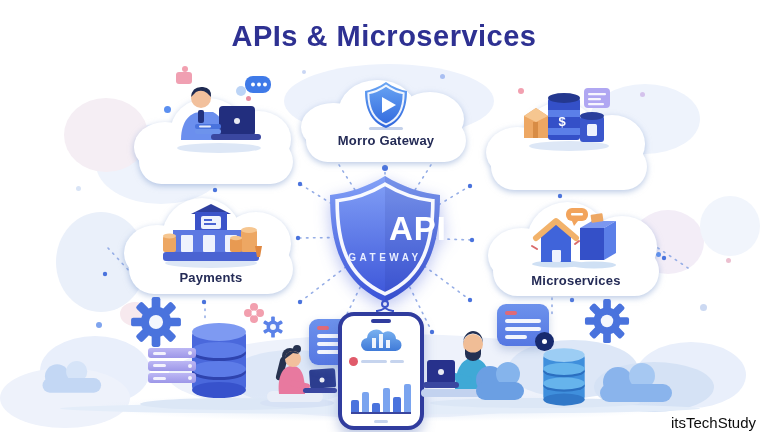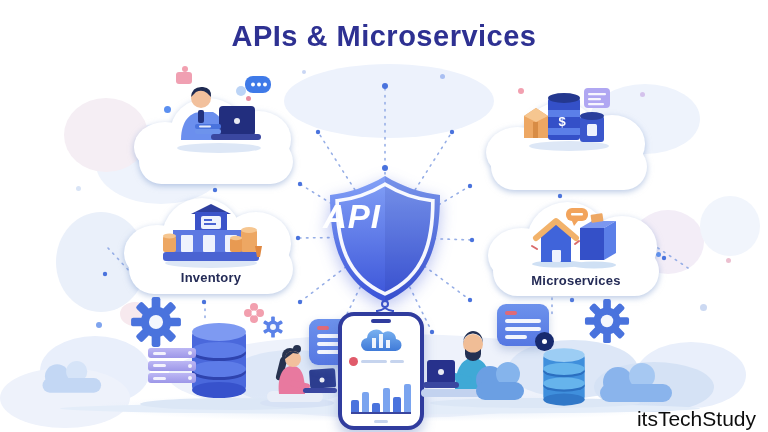--- a/index.html
+++ b/index.html
@@ -26,22 +26,22 @@
   .cloud .c3{left:56%;top:15%;width:40%;height:66%;}
   .cloud .base{left:3%;right:3%;bottom:0;height:52%;border-radius:999px;}
   .node-label{position:absolute;left:0;right:0;bottom:9%;text-align:center;z-index:3;
               font-size:13px;font-weight:700;color:#242b56;letter-spacing:.2px;}
   .node-icon{position:absolute;z-index:2;}
   .pay-symbol{position:absolute;z-index:4;font-size:13px;font-weight:800;color:#fff;width:16px;text-align:center;}
 
   
   .shield-wrap{position:absolute;left:323px;top:164px;width:124px;height:138px;z-index:4;
                filter:drop-shadow(0 5px 8px rgba(60,85,216,.35));}
-  .shield-api{position:absolute;left:0;right:0;top:28px;text-align:left;
-              font-size:33px;font-weight:800;color:#fff;letter-spacing:1px;font-style:italic;}
+  .shield-api{position:absolute;left:0;right:0;top:40px;text-align:right;
+              font-size:33px;font-weight:800;color:#fff;letter-spacing:1px;}
   .shield-gw{position:absolute;left:0;right:0;top:82px;text-align:center;
              font-size:10px;font-weight:700;color:#e8eeff;letter-spacing:3.5px;}
   .pendant{position:absolute;left:374px;top:293px;z-index:4;}
 
   
   .scene{position:absolute;inset:0;z-index:4;pointer-events:none;}
   .scene > *{position:absolute;}
 
   .card{background:linear-gradient(180deg,#6d92ec,#5577e2);border-radius:9px;
         box-shadow:0 4px 8px rgba(90,120,180,.3);padding:7px 8px;box-sizing:border-box;}
@@ -71,21 +71,21 @@
   .ph-chart{position:absolute;left:9px;right:9px;bottom:12px;height:34px;display:flex;
             align-items:flex-end;gap:3px;border-bottom:2px solid #39459e;}
   .ph-chart i{flex:1;border-radius:2px 2px 0 0;background:#4a73dd;}
   .ph-chart i:nth-child(2n){background:#7aa4ef;}
   .ph-home{position:absolute;left:50%;bottom:3px;width:14px;height:3px;margin-left:-7px;
            background:#c6d4ee;border-radius:2px;}
 
   .dot{position:absolute;border-radius:50%;}
   .ground{position:absolute;border-radius:50%;}
 
-  .watermark{position:absolute;right:12px;bottom:7px;font-size:21px;color:#0d0d0d;z-index:6;}
+  .watermark{position:absolute;right:12px;bottom:7px;font-size:15px;color:#0d0d0d;z-index:6;}
 </style>
 </head>
 <body>
 
 <div class="stage">
 
   <div class="blob" style="left:96px;top:118px;width:130px;height:80px;background:#eef3fc"></div>
   <div class="blob" style="left:284px;top:58px;width:210px;height:74px;background:#edf2fc"></div>
   <div class="blob" style="left:590px;top:78px;width:110px;height:70px;background:#eef3fc"></div>
   <div class="blob" style="left:56px;top:206px;width:90px;height:100px;background:#eaf0fa"></div>
@@ -178,20 +178,41 @@
       <path d="M30,21 q1,-11 12,-10 q9,1 8,10 l-4,-4 q-5,-4 -11,-1 z" fill="#1f2b52"></path>
       <rect x="58" y="30" width="36" height="30" rx="4" fill="#222e7e"></rect>
       <circle cx="76" cy="45" r="3" fill="#fff" opacity=".9"></circle>
       <rect x="50" y="58" width="50" height="6" rx="3" fill="#3a47a0"></rect>
       <rect x="34" y="48" width="26" height="5" rx="2" fill="#4a73dd"></rect>
       <rect x="34" y="53" width="26" height="5" rx="2" fill="#6d93ec"></rect>
       <rect x="38" y="49.5" width="12" height="2" rx="1" fill="#fff" opacity=".85"></rect>
     </svg>
   </div>
 
+  <div class="node" style="left:301px;top:74px;width:170px;height:82px">
+    <div class="cloud">
+        <i class="c1"></i>
+        <i class="c2"></i>
+        <i class="c3"></i>
+        <i class="base"></i>
+      </div>
+    <svg class="node-icon" style="left:62px;top:0px" width="46" height="52" viewBox="0 0 46 52">
+      <defs>
+        <linearGradient id="mg" x1="0" y1="0" x2="0" y2="1">
+          <stop offset="0" stop-color="#6aa6f4"></stop>
+            <stop offset="1" stop-color="#2f66dd"></stop>
+        </linearGradient>
+      </defs>
+      <rect x="6" y="47" width="34" height="3" rx="1.5" fill="#c4d1ea"></rect>
+      <path d="M23,2 C30,7 38,10 44,11 C44,27 39,42 23,48 C7,42 2,27 2,11 C8,10 16,7 23,2 Z" fill="url(#mg)"></path>
+      <path d="M23,2 C30,7 38,10 44,11 C44,27 39,42 23,48 C7,42 2,27 2,11 C8,10 16,7 23,2 Z" transform="translate(23,25) scale(0.84) translate(-23,-25)" fill="none" stroke="#fff" stroke-width="2.4" opacity=".9"></path>
+      <polygon points="19,17 33,25 19,33" fill="#fff"></polygon>
+    </svg>
+    <div class="node-label" style="bottom:14px">Morro Gateway</div>
+  </div>
 
   <div class="node" style="left:486px;top:96px;width:166px;height:88px">
     <div class="cloud">
         <i class="c1"></i>
         <i class="c2"></i>
         <i class="c3"></i>
         <i class="base"></i>
       </div>
     <svg class="node-icon" style="left:34px;top:-16px" width="98" height="66" viewBox="0 0 94 66">
       <ellipse cx="47" cy="60" rx="40" ry="5" fill="#dde7f6"></ellipse>
@@ -233,21 +254,21 @@
       <rect x="66" y="31" width="12" height="17" rx="1" fill="#eef2fd"></rect>
       <rect x="4" y="48" width="96" height="9" rx="3" fill="#4a63d2"></rect>
       <rect x="4" y="32" width="13" height="16" rx="2" fill="#eda763"></rect>
       <ellipse cx="10.5" cy="32" rx="6.5" ry="2.5" fill="#f6c690"></ellipse>
       <rect x="82" y="26" width="16" height="22" rx="2" fill="#eda763"></rect>
       <ellipse cx="90" cy="26" rx="8" ry="3" fill="#f6c690"></ellipse>
       <rect x="71" y="34" width="12" height="14" rx="2" fill="#e89a52"></rect>
       <ellipse cx="77" cy="34" rx="6" ry="2.2" fill="#f6c690"></ellipse>
       <polygon points="96,42 103,42 101,53 98,53" fill="#e0873f"></polygon>
     </svg>
-    <div class="node-label">Inventory</div>
+    <div class="node-label">Payments</div>
   </div>
 
   <div class="node" style="left:488px;top:196px;width:176px;height:94px">
     <div class="cloud">
         <i class="c1"></i>
         <i class="c2"></i>
         <i class="c3"></i>
         <i class="base"></i>
       </div>
     <svg class="node-icon" style="left:38px;top:6px" width="100" height="62" viewBox="0 0 96 62">
@@ -275,20 +296,21 @@
         <linearGradient id="sg" x1="0" y1="0" x2="0" y2="1">
           <stop offset="0" stop-color="#83a1f7"></stop>
             <stop offset="1" stop-color="#3a53d8"></stop>
         </linearGradient>
       </defs>
       <path d="M62,6 C80,17 99,23 117,25 C117,70 108,112 62,132 C16,112 7,70 7,25 C25,23 44,17 62,6 Z" fill="url(#sg)"></path>
       <path d="M62,6 C80,17 99,23 117,25 C117,70 108,112 62,132 L62,6 Z" fill="rgba(23,34,120,0.10)"></path>
       <path d="M62,6 C80,17 99,23 117,25 C117,70 108,112 62,132 C16,112 7,70 7,25 C25,23 44,17 62,6 Z" transform="translate(62,69) scale(0.87) translate(-62,-69)" fill="none" stroke="#fff" stroke-width="4.2" opacity=".95"></path>
     </svg>
     <div class="shield-api">API</div>
+    <div class="shield-gw">GATEWAY</div>
   </div>
   <svg class="pendant" width="22" height="26" viewBox="0 0 22 26">
     <circle cx="11" cy="5" r="3" fill="none" stroke="#3b53c9" stroke-width="2"></circle>
     <path d="M11,9 C14,11 17,12 19,12 C19,18 16,22 11,24 C6,22 3,18 3,12 C5,12 8,11 11,9 Z" fill="#f4f8ff" stroke="#3b53c9" stroke-width="2"></path>
   </svg>
 
   <div class="scene">
 
     <div class="ground" style="left:90px;top:386px;width:590px;height:30px;background:radial-gradient(ellipse at center,#dfe9f8 0%,rgba(223,233,248,0) 70%)"></div>
     <div class="ground" style="left:60px;top:397px;width:640px;height:11px;background:#e4edf9"></div>

